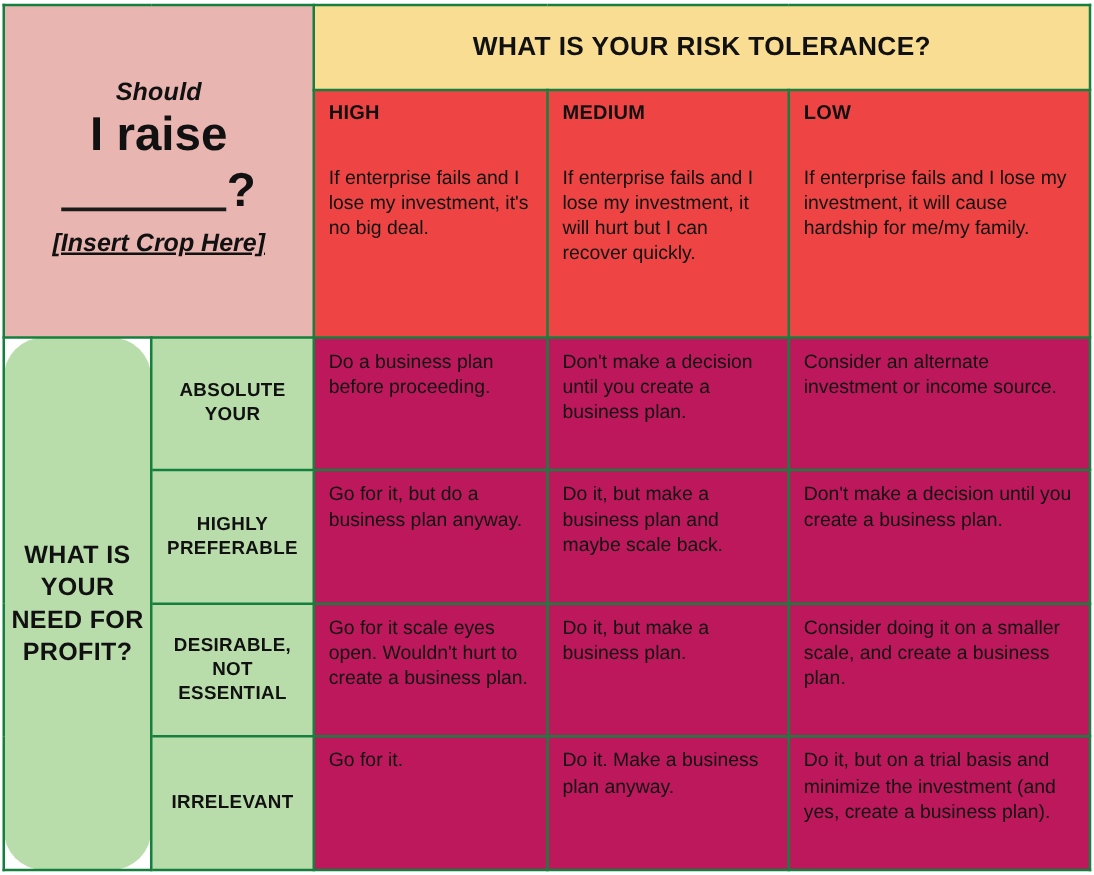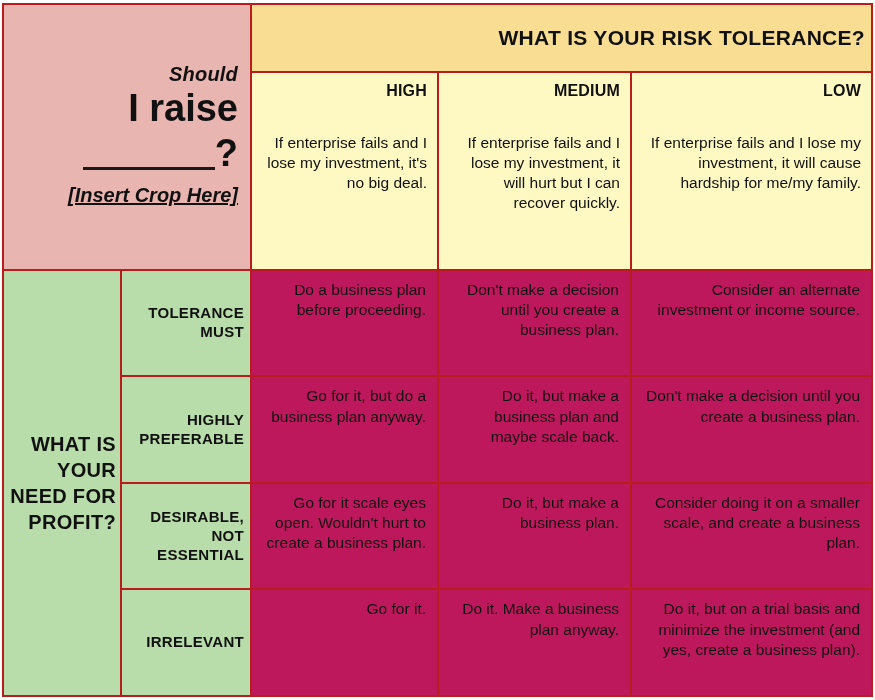--- a/index.html
+++ b/index.html
@@ -15,24 +15,23 @@
     overflow: hidden;
   }
   #matrix {
     width: 871px;
     height: 694px;
     margin: 3px 2px;
     border-collapse: collapse;
     table-layout: fixed;
   }
   #matrix td {
-    border: 2px solid #b91c1c;
+    border: 2px solid #15803d;
     vertical-align: top;
     padding: 0;
-    text-align: right;
   }
 
   
   .title-cell {
     background: #e9b5b1;
     text-align: center;
     vertical-align: middle !important;
     padding: 10px 12px 14px 12px !important;
   }
   .title-text {
@@ -69,41 +68,42 @@
     text-align: center;
     vertical-align: middle !important;
     padding: 13px 6px !important;
   }
   .risk-header-text {
     font-size: 21px;
     font-weight: bold;
     letter-spacing: 0.3px;
   }
   .risk-col {
-    background: #fef9c3;
+    background: #ef4444;
     padding: 9px 10px 10px 11px !important;
   }
   .risk-col .lbl {
     font-size: 16px;
     font-weight: bold;
     letter-spacing: 0.2px;
     margin-bottom: 2px;
   }
   .risk-col .desc {
     font-size: 15.5px;
     line-height: 1.28;
     margin-top: 33px;
   }
 
   
   .need-axis {
     background: #b9dcab;
     text-align: center;
     vertical-align: middle !important;
     padding: 6px 4px !important;
+    border-radius: 32px;
   }
   .need-axis-text {
     font-size: 20px;
     font-weight: bold;
     line-height: 1.3;
     letter-spacing: 0.3px;
   }
   .need-row-lbl {
     background: #b9dcab;
     text-align: center;
@@ -167,21 +167,21 @@
         <div class="lbl">LOW</div>
         <div class="desc">If enterprise fails and I lose my investment, it will cause hardship for me/my family.</div>
       </td>
     </tr>
 
     <tr>
       <td class="need-axis" rowspan="4">
         <div class="need-axis-text">WHAT IS YOUR NEED FOR PROFIT?</div>
       </td>
       <td class="need-row-lbl">
-        <span>TOLERANCE MUST</span>
+        <span>ABSOLUTE YOUR</span>
       </td>
       <td class="body-cell">Do a business plan before proceeding.</td>
       <td class="body-cell">Don't make a decision until you create a business plan.</td>
       <td class="body-cell">Consider an alternate investment or income source.</td>
     </tr>
 
     <tr>
       <td class="need-row-lbl">
         <span>HIGHLY PREFERABLE</span>
       </td>

